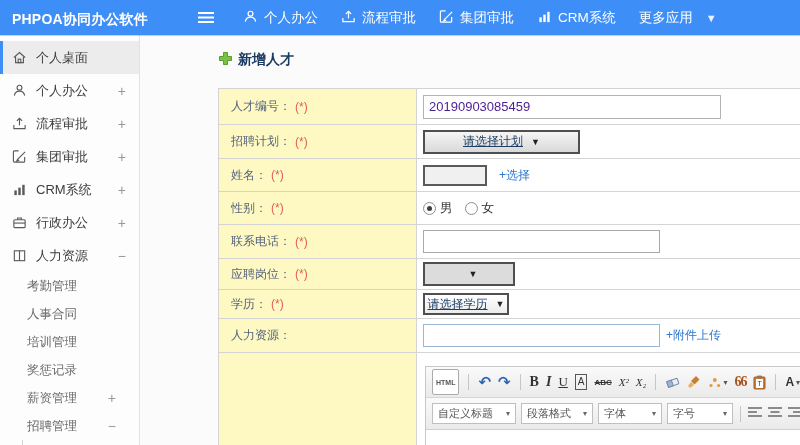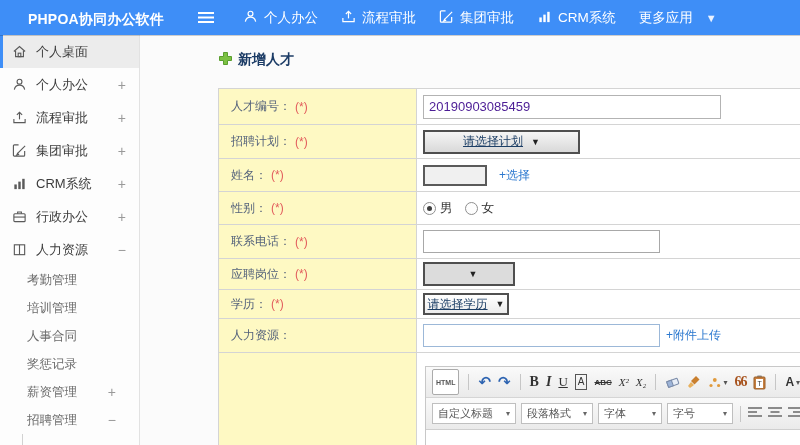--- a/index.html
+++ b/index.html
@@ -4,29 +4,29 @@
 <style>
   html,body{margin:0;padding:0;}
   body{
     width:800px;height:445px;position:relative;overflow:hidden;
     font-family:"Liberation Sans","DejaVu Sans",sans-serif;
     background:#fbfbfb;-webkit-font-smoothing:antialiased;
   }
   
   .topbar{position:absolute;left:0;top:0;width:800px;height:35px;background:#3e8ef7;
     box-shadow:0 1px 0 rgba(0,0,0,.18);z-index:5;}
-  .brand{position:absolute;left:28px;top:0;height:40px;display:flex;align-items:center;
+  .brand{position:absolute;left:12px;top:0;height:40px;display:flex;align-items:center;
     color:#fff;font-size:14px;font-weight:bold;letter-spacing:.2px;}
   .hamburger{position:absolute;left:197px;top:0;height:35px;display:flex;align-items:center;cursor:pointer;}
   .topnav{position:absolute;left:243px;top:0;height:35px;display:flex;align-items:center;gap:23px;}
   .nav-item{display:flex;align-items:center;gap:6px;color:#fff;font-size:13.5px;cursor:pointer;white-space:nowrap;}
   .nav-caret{font-size:11px;margin-left:7px;color:#eaf2ff;}
   
   .sidebar{position:absolute;left:0;top:35px;width:140px;height:410px;background:#fdfdfd;
-    border-right:1px solid #e2e2e2;box-sizing:border-box;}
+    border-right:1px solid #e2e2e2;box-sizing:border-box;padding-top:6px;}
   .sb-item{height:33px;display:flex;align-items:center;padding-left:12px;position:relative;
     font-size:13px;color:#3c3c3c;cursor:pointer;}
   .sb-item .sbicon{display:inline-flex;width:15px;margin-right:9px;}
   .sb-item.active{background:#ececec;box-shadow:inset 3px 0 0 #3e8ef7;}
   .sb-expand{position:absolute;right:13px;color:#999;font-size:14px;font-weight:400;}
   .sb-sub{height:28px;display:flex;align-items:center;padding-left:27px;font-size:12.5px;
     color:#6b6b6b;position:relative;cursor:pointer;}
   .sb-sub .sb-expand{right:23px;}
   .sb-sub2{height:28px;display:flex;align-items:center;padding-left:31px;font-size:12.5px;
     color:#6b6b6b;position:relative;cursor:pointer;}
@@ -227,24 +227,24 @@
         </svg>
       </span>
     <span>人力资源</span>
     <span class="sb-expand">−</span>
   </div>
 
   <div class="sb-sub">
     <span>考勤管理</span>
   </div>
   <div class="sb-sub">
+    <span>人事合同</span>
+  </div>
+  <div class="sb-sub">
     <span>培训管理</span>
-  </div>
-  <div class="sb-sub">
-    <span>人事合同</span>
   </div>
   <div class="sb-sub">
     <span>奖惩记录</span>
   </div>
   <div class="sb-sub">
     <span>薪资管理</span>
     <span class="sb-expand">+</span>
   </div>
   <div class="sb-sub">
     <span>招聘管理</span>

